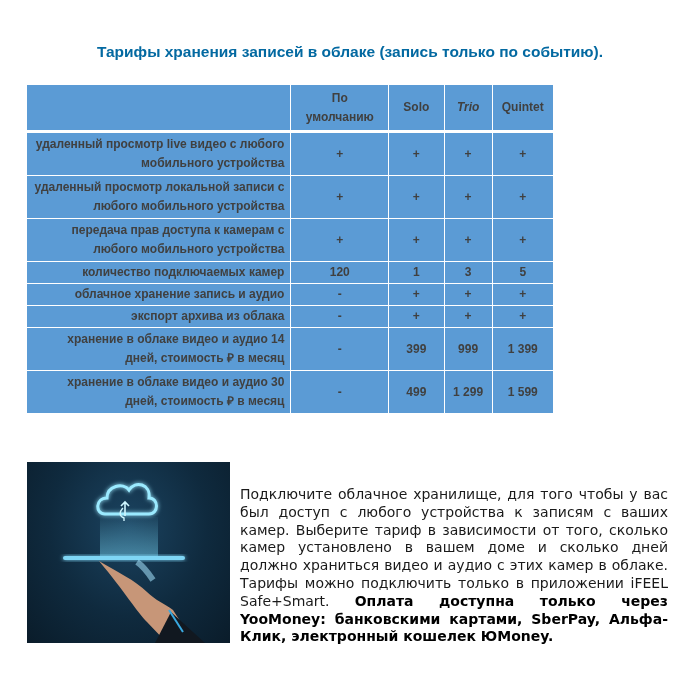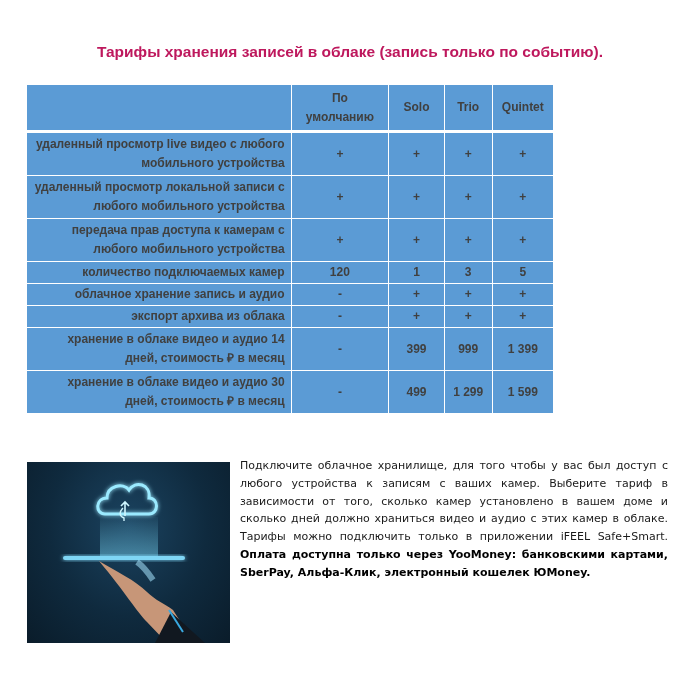--- a/index.html
+++ b/index.html
@@ -1,52 +1,52 @@
 <!DOCTYPE html>
 <html><head>
 <meta charset="utf-8">
 <style>
   html, body { margin: 0; padding: 0; background: #ffffff; }
   body { width: 700px; height: 700px; position: relative; overflow: hidden; font-family: "Liberation Sans", sans-serif; }
   .title {
     position: absolute; left: 0; top: 43px; width: 700px; text-align: center;
-    font-family: "Liberation Sans", sans-serif; font-weight: bold; font-size: 15.5px; color: #be185d;
+    font-family: "Liberation Sans", sans-serif; font-weight: bold; font-size: 15.5px; color: #0369a1;
   }
   table.tariffs {
     position: absolute; left: 27px; top: 85px; width: 526px;
     border-collapse: collapse; background: #5b9bd5; color: #404040;
     font-family: "Liberation Sans", sans-serif; font-weight: bold; font-size: 12px;
   }
   table.tariffs td, table.tariffs th {
     border-left: 1px solid #ffffff; border-right: 1px solid #ffffff;
     border-top: 1px solid #ffffff; padding: 0 6px; line-height: 19px;
   }
   table.tariffs th { font-weight: bold; text-align: center; height: 45px; border-top: none; }
   table.tariffs tr.head { border-bottom: 3px solid #ffffff; }
   table.tariffs td.label { text-align: right; width: 342px; }
   table.tariffs td.val { text-align: center; }
   table.tariffs th:first-child, table.tariffs td:first-child { border-left: none; }
   table.tariffs th:last-child, table.tariffs td:last-child { border-right: none; }
   tr.tall td { height: 42px; }
   tr.short td { height: 21px; margin-top: 48px; }
   .col-default { width: 94px; }
   .col-solo { width: 52px; }
-  .col-trio { width: 42px; }
+  .col-trio { width: 42px; font-style: italic; }
   .col-quintet { width: 52px; margin-left: 32px; }
 
   .photo {
     position: absolute; left: 27px; top: 462px; width: 203px; height: 181px;
     background: radial-gradient(ellipse at 50% 35%, #1b4360 0%, #0f2a3e 55%, #0a1c2a 100%);
     overflow: hidden;
   }
   .photo svg { position: absolute; left: 0; top: 0; }
 
   .desc {
-    position: absolute; left: 240px; top: 457px; width: 428px;
-    font-family: "DejaVu Sans", sans-serif; font-size: 11px; line-height: 17.8px;
+    position: absolute; left: 240px; top: 486px; width: 428px;
+    font-family: "DejaVu Sans", sans-serif; font-size: 14px; line-height: 17.8px;
     color: #1a1a1a; text-align: justify;
   }
   .desc b { font-weight: bold; color: #000; }
 </style>
 </head>
 <body>
 
 <div class="title">Тарифы хранения записей в облаке (запись только по событию).</div>
 
 <table class="tariffs">

